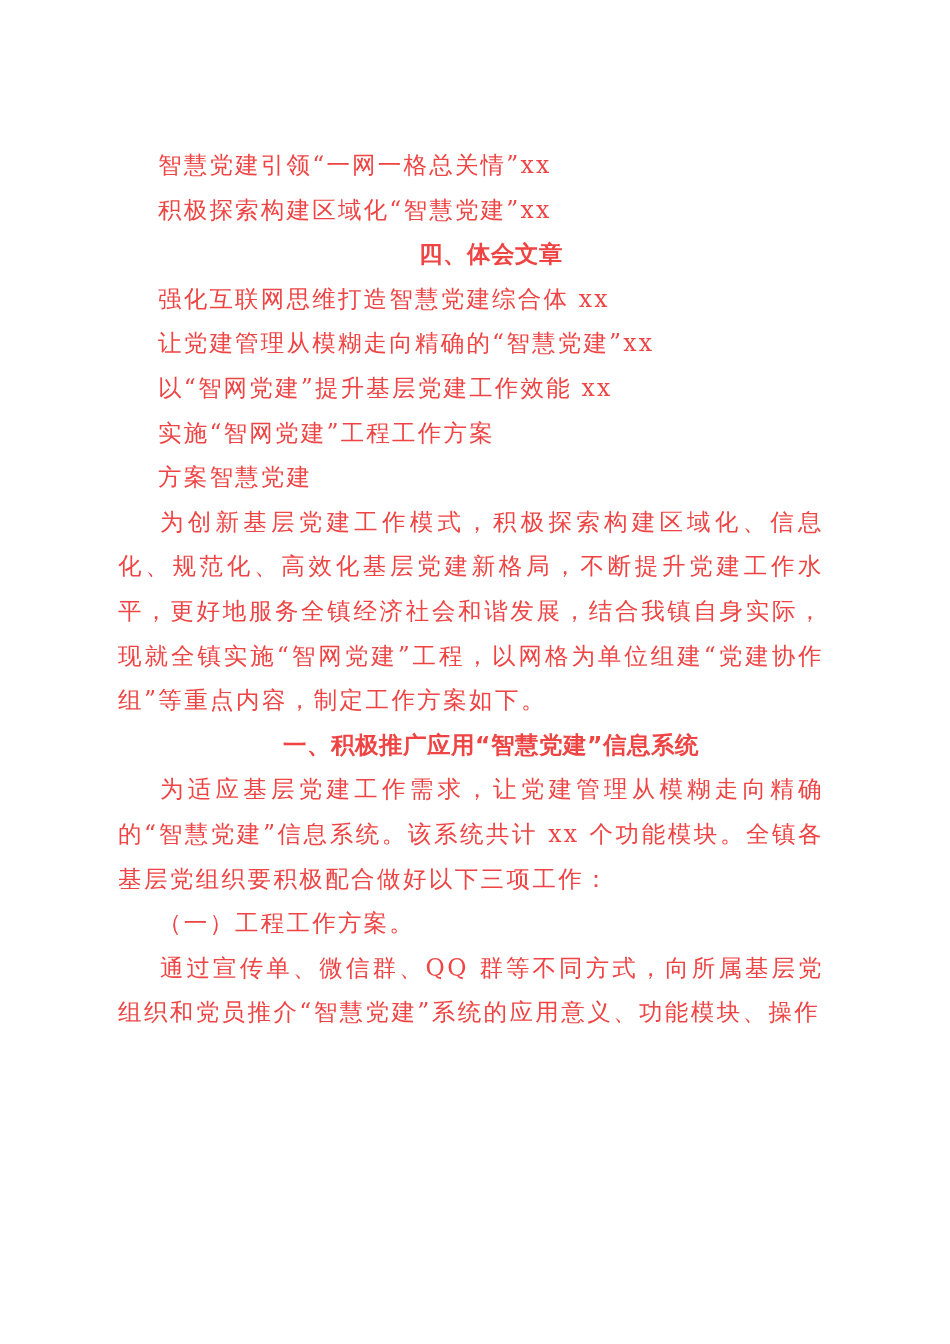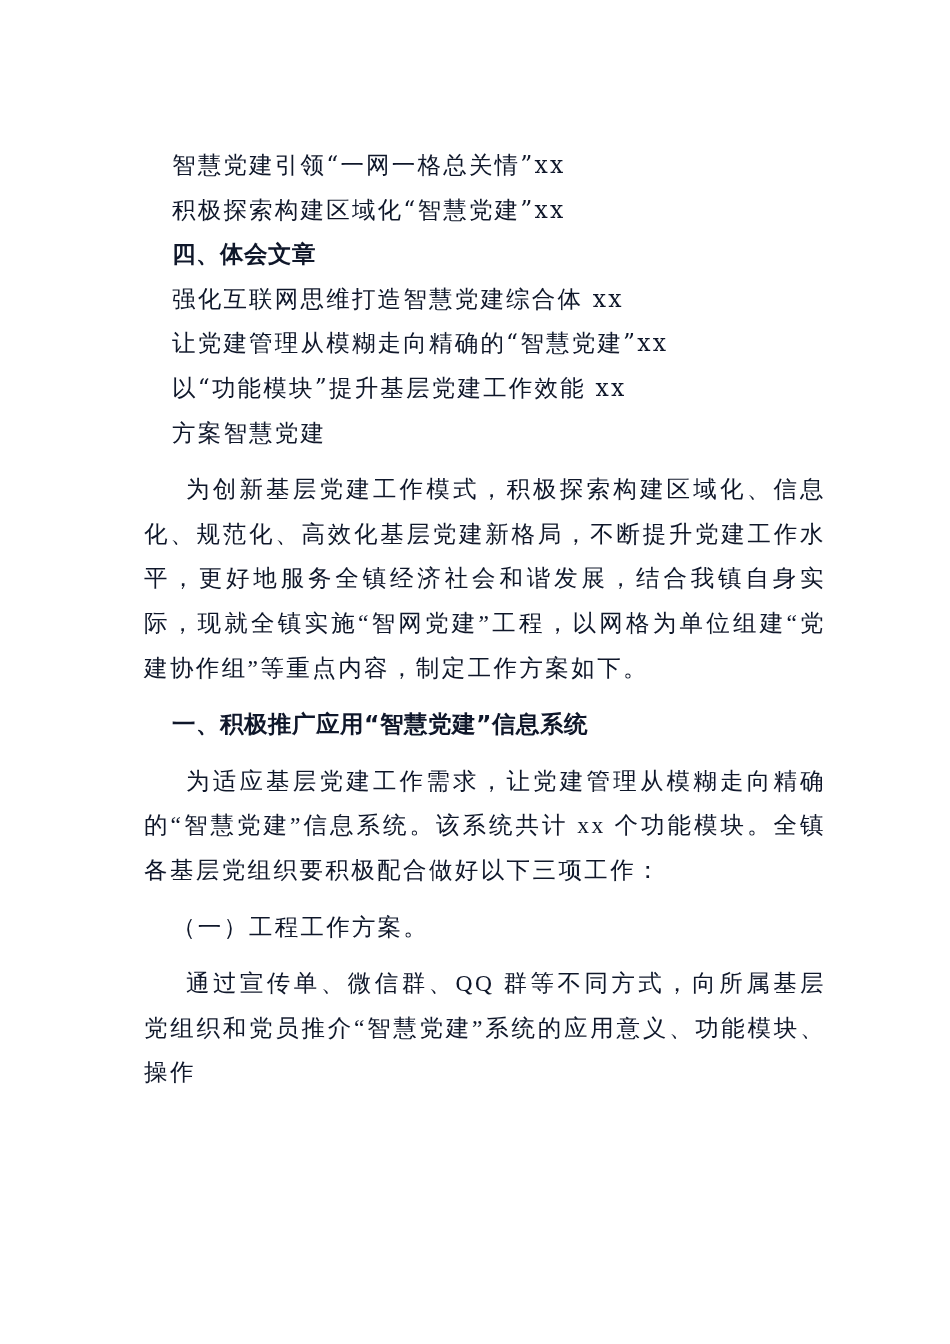--- a/index.html
+++ b/index.html
@@ -1,59 +1,60 @@
 <!DOCTYPE html>
 <html><head>
 <meta charset="utf-8">
 <style>
   html, body { margin: 0; padding: 0; background: #ffffff; }
   body { width: 950px; height: 1344px; position: relative; overflow: hidden; }
   .page {
     position: absolute;
-    left: 132px;
+    left: 118px;
     top: 143px;
     width: 706px;
     font-family: "DejaVu Serif", "Liberation Serif", serif;
-    color: #0f172a;
+    color: #ef4444;
     font-size: 23.5px;
     line-height: 44.6px;
   }
   .line { display: block; white-space: nowrap; letter-spacing: 2.2px; padding-left: 40px; }
   .line.noindent-quote { padding-left: 34px; }
   .heading {
     display: block;
     white-space: nowrap;
     font-family: "DejaVu Sans", "Liberation Sans", sans-serif;
     font-weight: bold;
     letter-spacing: 0.5px;
     padding-left: 40px;
+    text-align: center;
   }
   .para {
     display: block;
     text-align: justify;
     text-align-last: left;
     text-indent: 42px;
     letter-spacing: 2.4px;
-    margin: 12px;
-    font-family: Liberation Serif, serif;
+    margin: 0;
   }
   .sub { display: block; white-space: nowrap; padding-left: 40px; letter-spacing: 2.2px; }
 </style>
 </head>
 <body>
 
 <div class="page">
   <span class="line">智慧党建引领“一网一格总关情”xx</span>
   <span class="line">积极探索构建区域化“智慧党建”xx</span>
 
   <span class="heading">四、体会文章</span>
 
   <span class="line">强化互联网思维打造智慧党建综合体 xx</span>
   <span class="line">让党建管理从模糊走向精确的“智慧党建”xx</span>
-  <span class="line">以“功能模块”提升基层党建工作效能 xx</span>
+  <span class="line">以“智网党建”提升基层党建工作效能 xx</span>
+  <span class="line">实施“智网党建”工程工作方案</span>
   <span class="line">方案智慧党建</span>
 
   <p class="para">为创新基层党建工作模式，积极探索构建区域化、信息化、规范化、高效化基层党建新格局，不断提升党建工作水平，更好地服务全镇经济社会和谐发展，结合我镇自身实际，现就全镇实施“智网党建”工程，以网格为单位组建“党建协作组”等重点内容，制定工作方案如下。</p>
 
   <span class="heading">一、积极推广应用“智慧党建”信息系统</span>
 
   <p class="para">为适应基层党建工作需求，让党建管理从模糊走向精确的“智慧党建”信息系统。该系统共计 xx 个功能模块。全镇各基层党组织要积极配合做好以下三项工作：</p>
 
   <span class="sub">（一）工程工作方案。</span>
 

